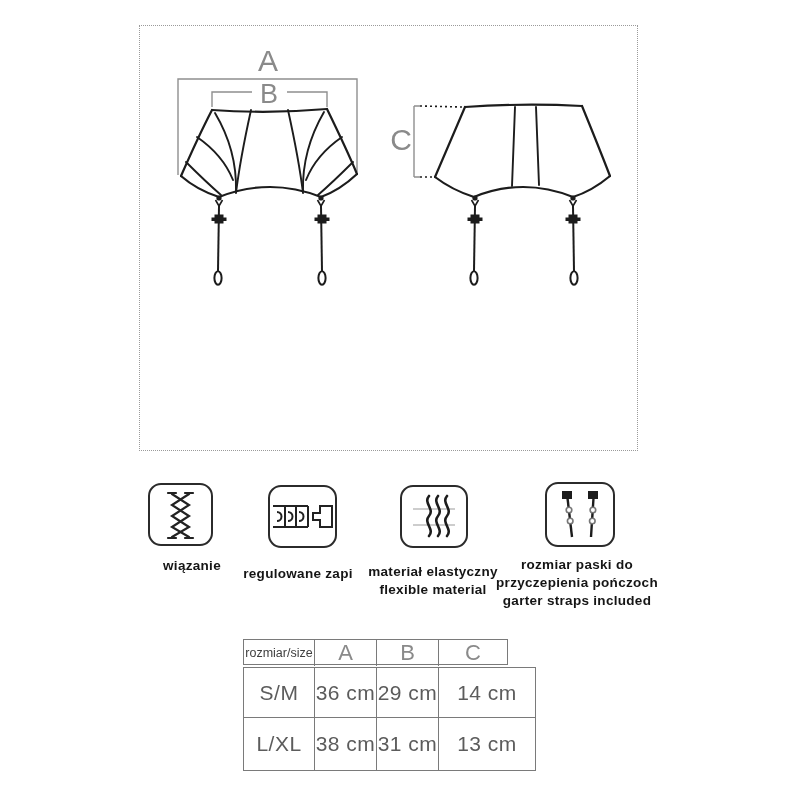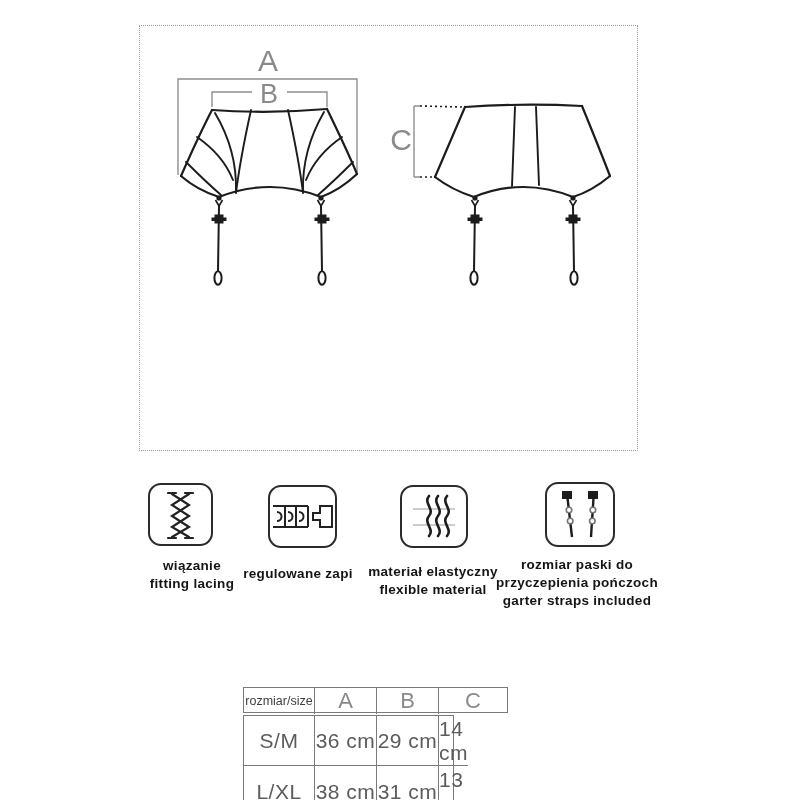--- a/index.html
+++ b/index.html
@@ -10,23 +10,23 @@
   
   .diagram-box{left:139px;top:25px;width:497px;height:424px;border:1px dotted #9a9a9a;}
   .diagram-svg{left:139px;top:25px;}
 
   
   .icon-box{border:2.2px solid #2b2b2b;border-radius:13px;background:#fff;box-sizing:border-box;}
   .feature-label{font-size:13.5px;font-weight:bold;color:#151515;line-height:18px;
                  text-align:center;letter-spacing:.3px;}
 
   
-  .tbl{border:1.4px solid #7a7a7a;box-sizing:border-box;display:grid;background:#fff;margin-top:48px;}
+  .tbl{border:1.4px solid #7a7a7a;box-sizing:border-box;display:grid;background:#fff;}
   .tbl-header{left:243px;top:639px;width:265px;height:26px;grid-template-columns:71px 62px 62px 1fr;}
-  .tbl-body{left:243px;top:667px;width:211px;height:104px;
+  .tbl-body{left:243px;top:667px;width:293px;height:104px;
             grid-template-columns:71px 62px 62px 1fr;grid-template-rows:50px 1fr;}
   .cell{display:flex;align-items:center;justify-content:center;box-sizing:border-box;}
   .col-line{border-right:1.4px solid #7a7a7a;}
   .row-line{border-bottom:1.4px solid #7a7a7a;}
   .hdr-size{font-size:12.5px;color:#3e3e3e;}
   .hdr-letter{font-size:22px;color:#8a8a8a;}
   .val{font-size:21px;color:#5c5c5c;letter-spacing:.5px;}
   svg{display:block;}
 </style>
 </head>
@@ -161,21 +161,20 @@
         <rect x="42" y="8" width="8" height="6" stroke-width="2" fill="#1c1c1c"></rect>
         <path d="M46.5,14 L44,53" stroke-width="2.4"></path>
         <circle cx="45.9" cy="26" r="2.8" stroke="#777" stroke-width="1.6" fill="#fff"></circle>
         <circle cx="45.3" cy="37" r="2.8" stroke="#777" stroke-width="1.6" fill="#fff"></circle>
       </g>
     </svg>
   </div>
 
   <div class="abs feature-label" style="left:92px;top:557px;width:200px;">
     <div>wiązanie</div>
-    <div>fitting lacing</div>
   </div>
   <div class="abs feature-label" style="left:198px;top:565px;width:200px;">
     <div>regulowane zapi</div>
   </div>
   <div class="abs feature-label" style="left:333px;top:563px;width:200px;">
     <div>materiał elastyczny</div>
     <div>flexible material</div>
   </div>
   <div class="abs feature-label" style="left:467px;top:556px;width:220px;">
     <div>rozmiar paski do</div>

